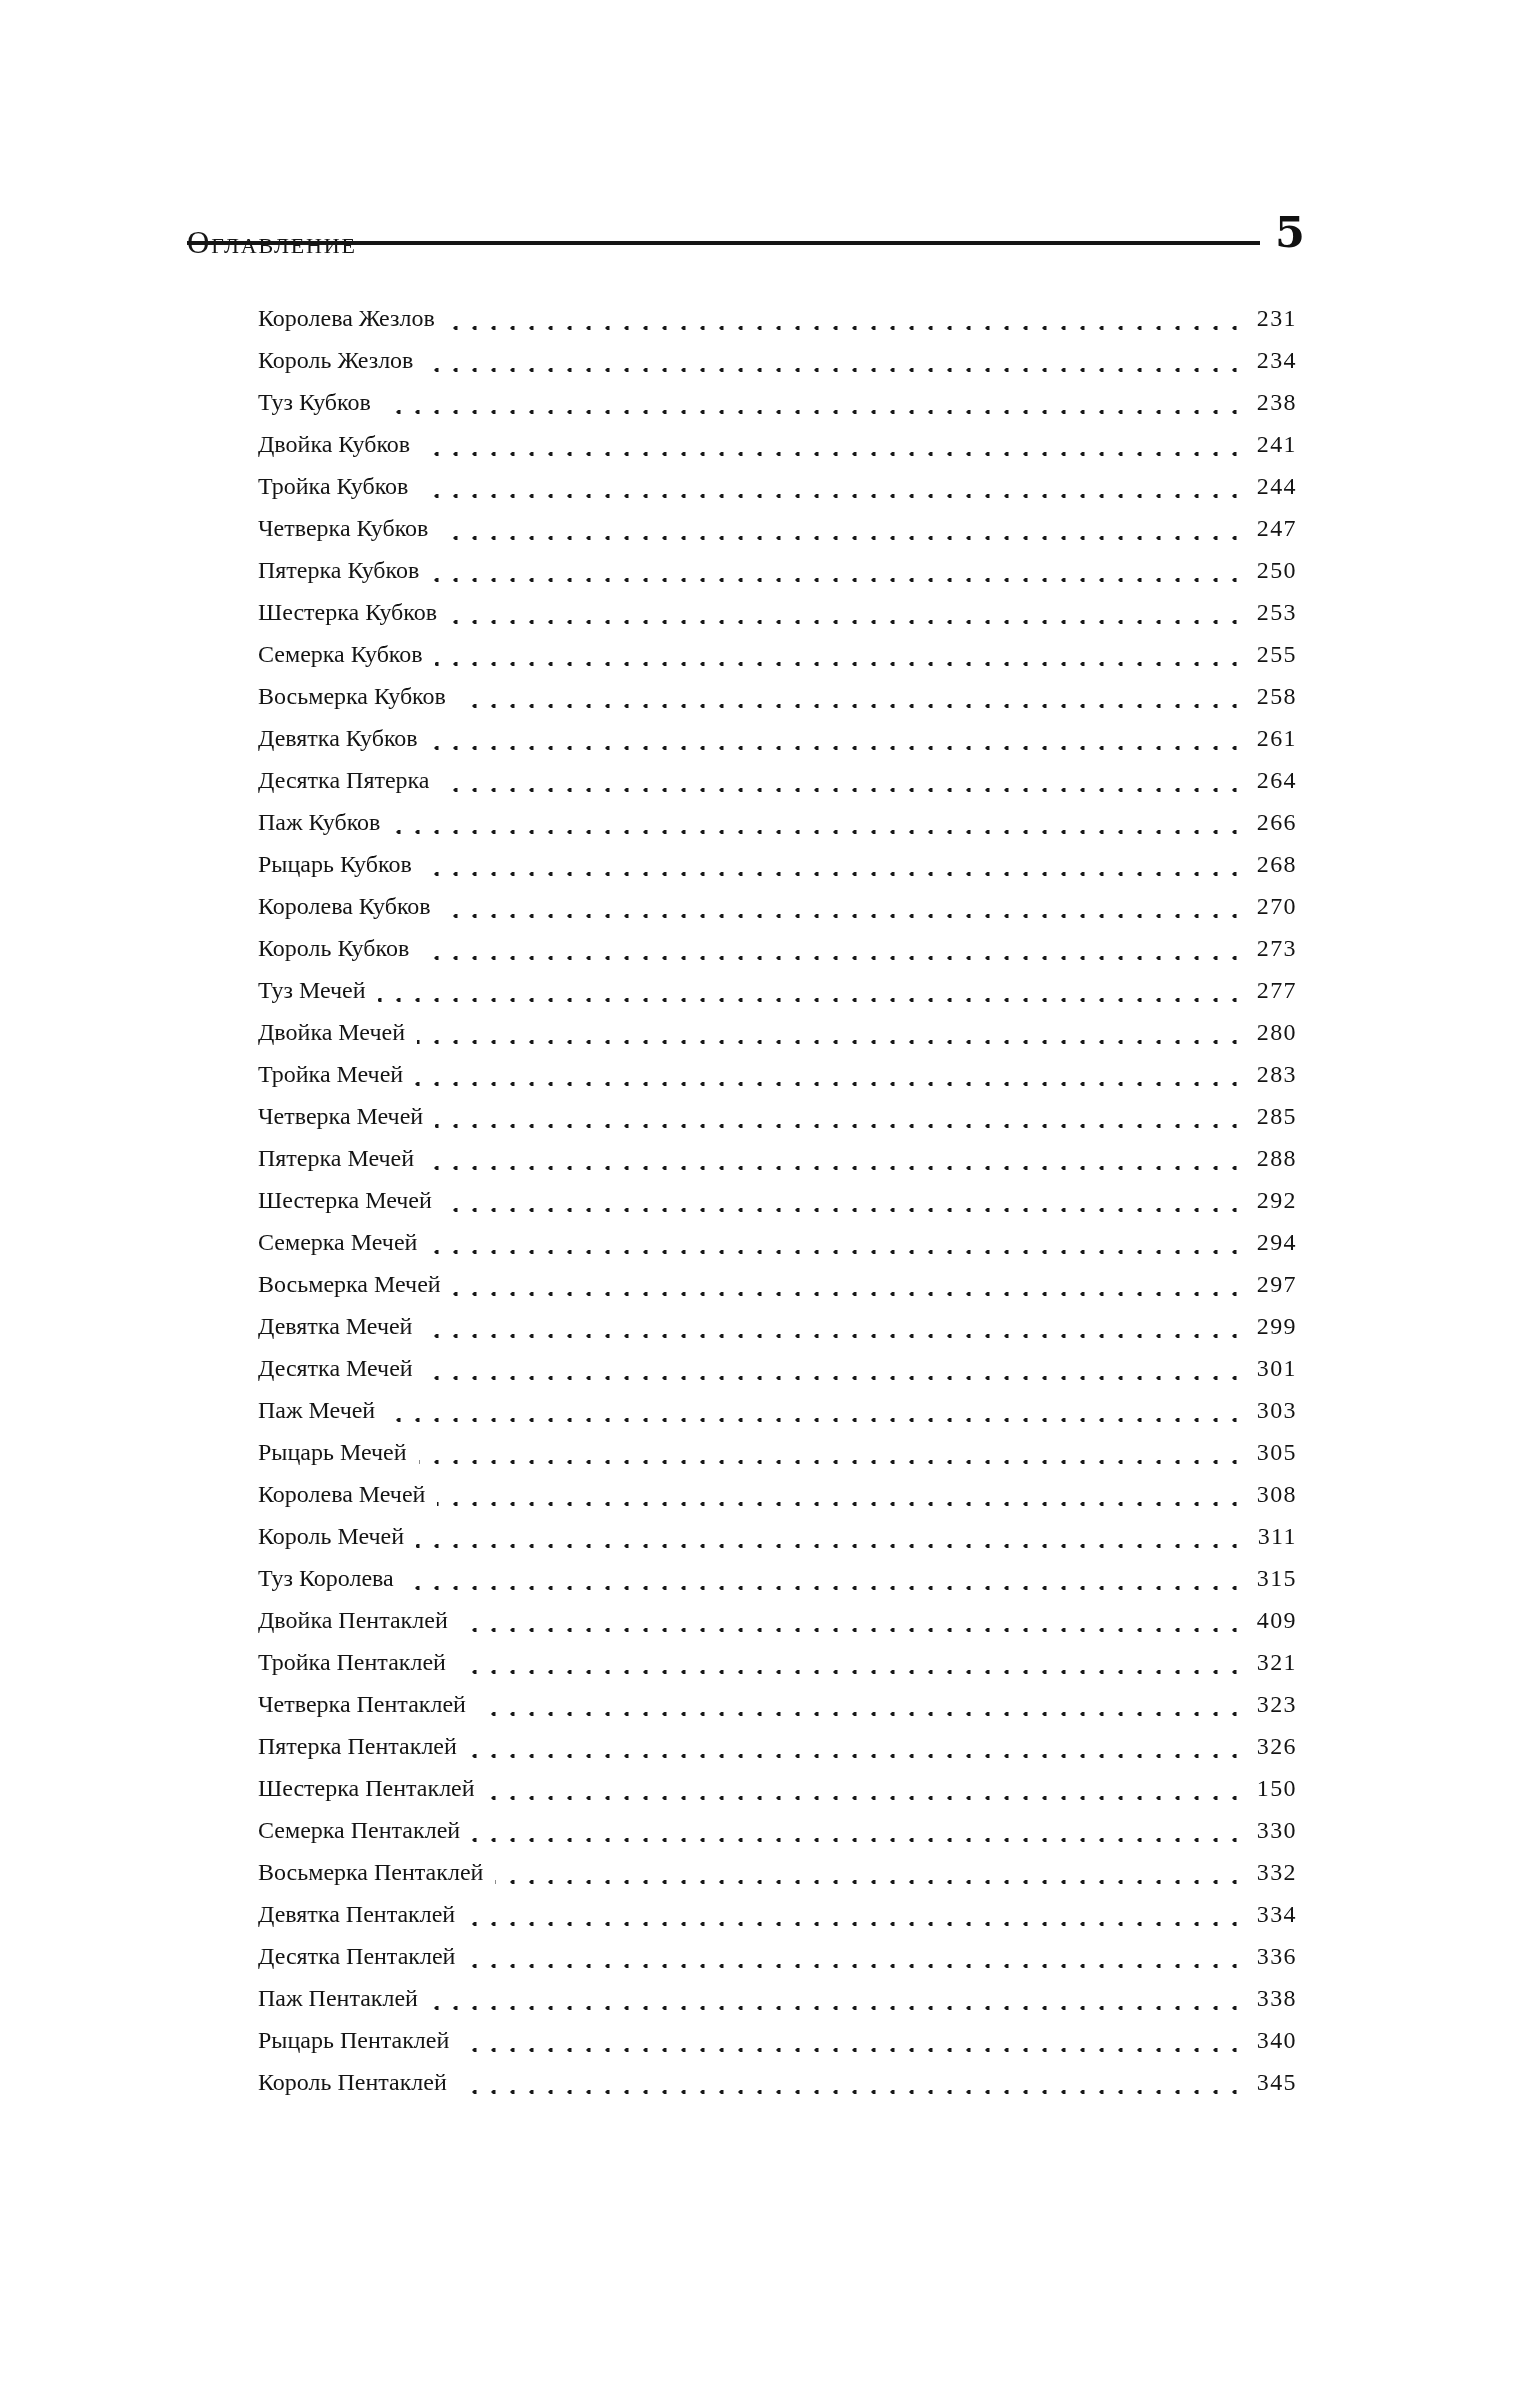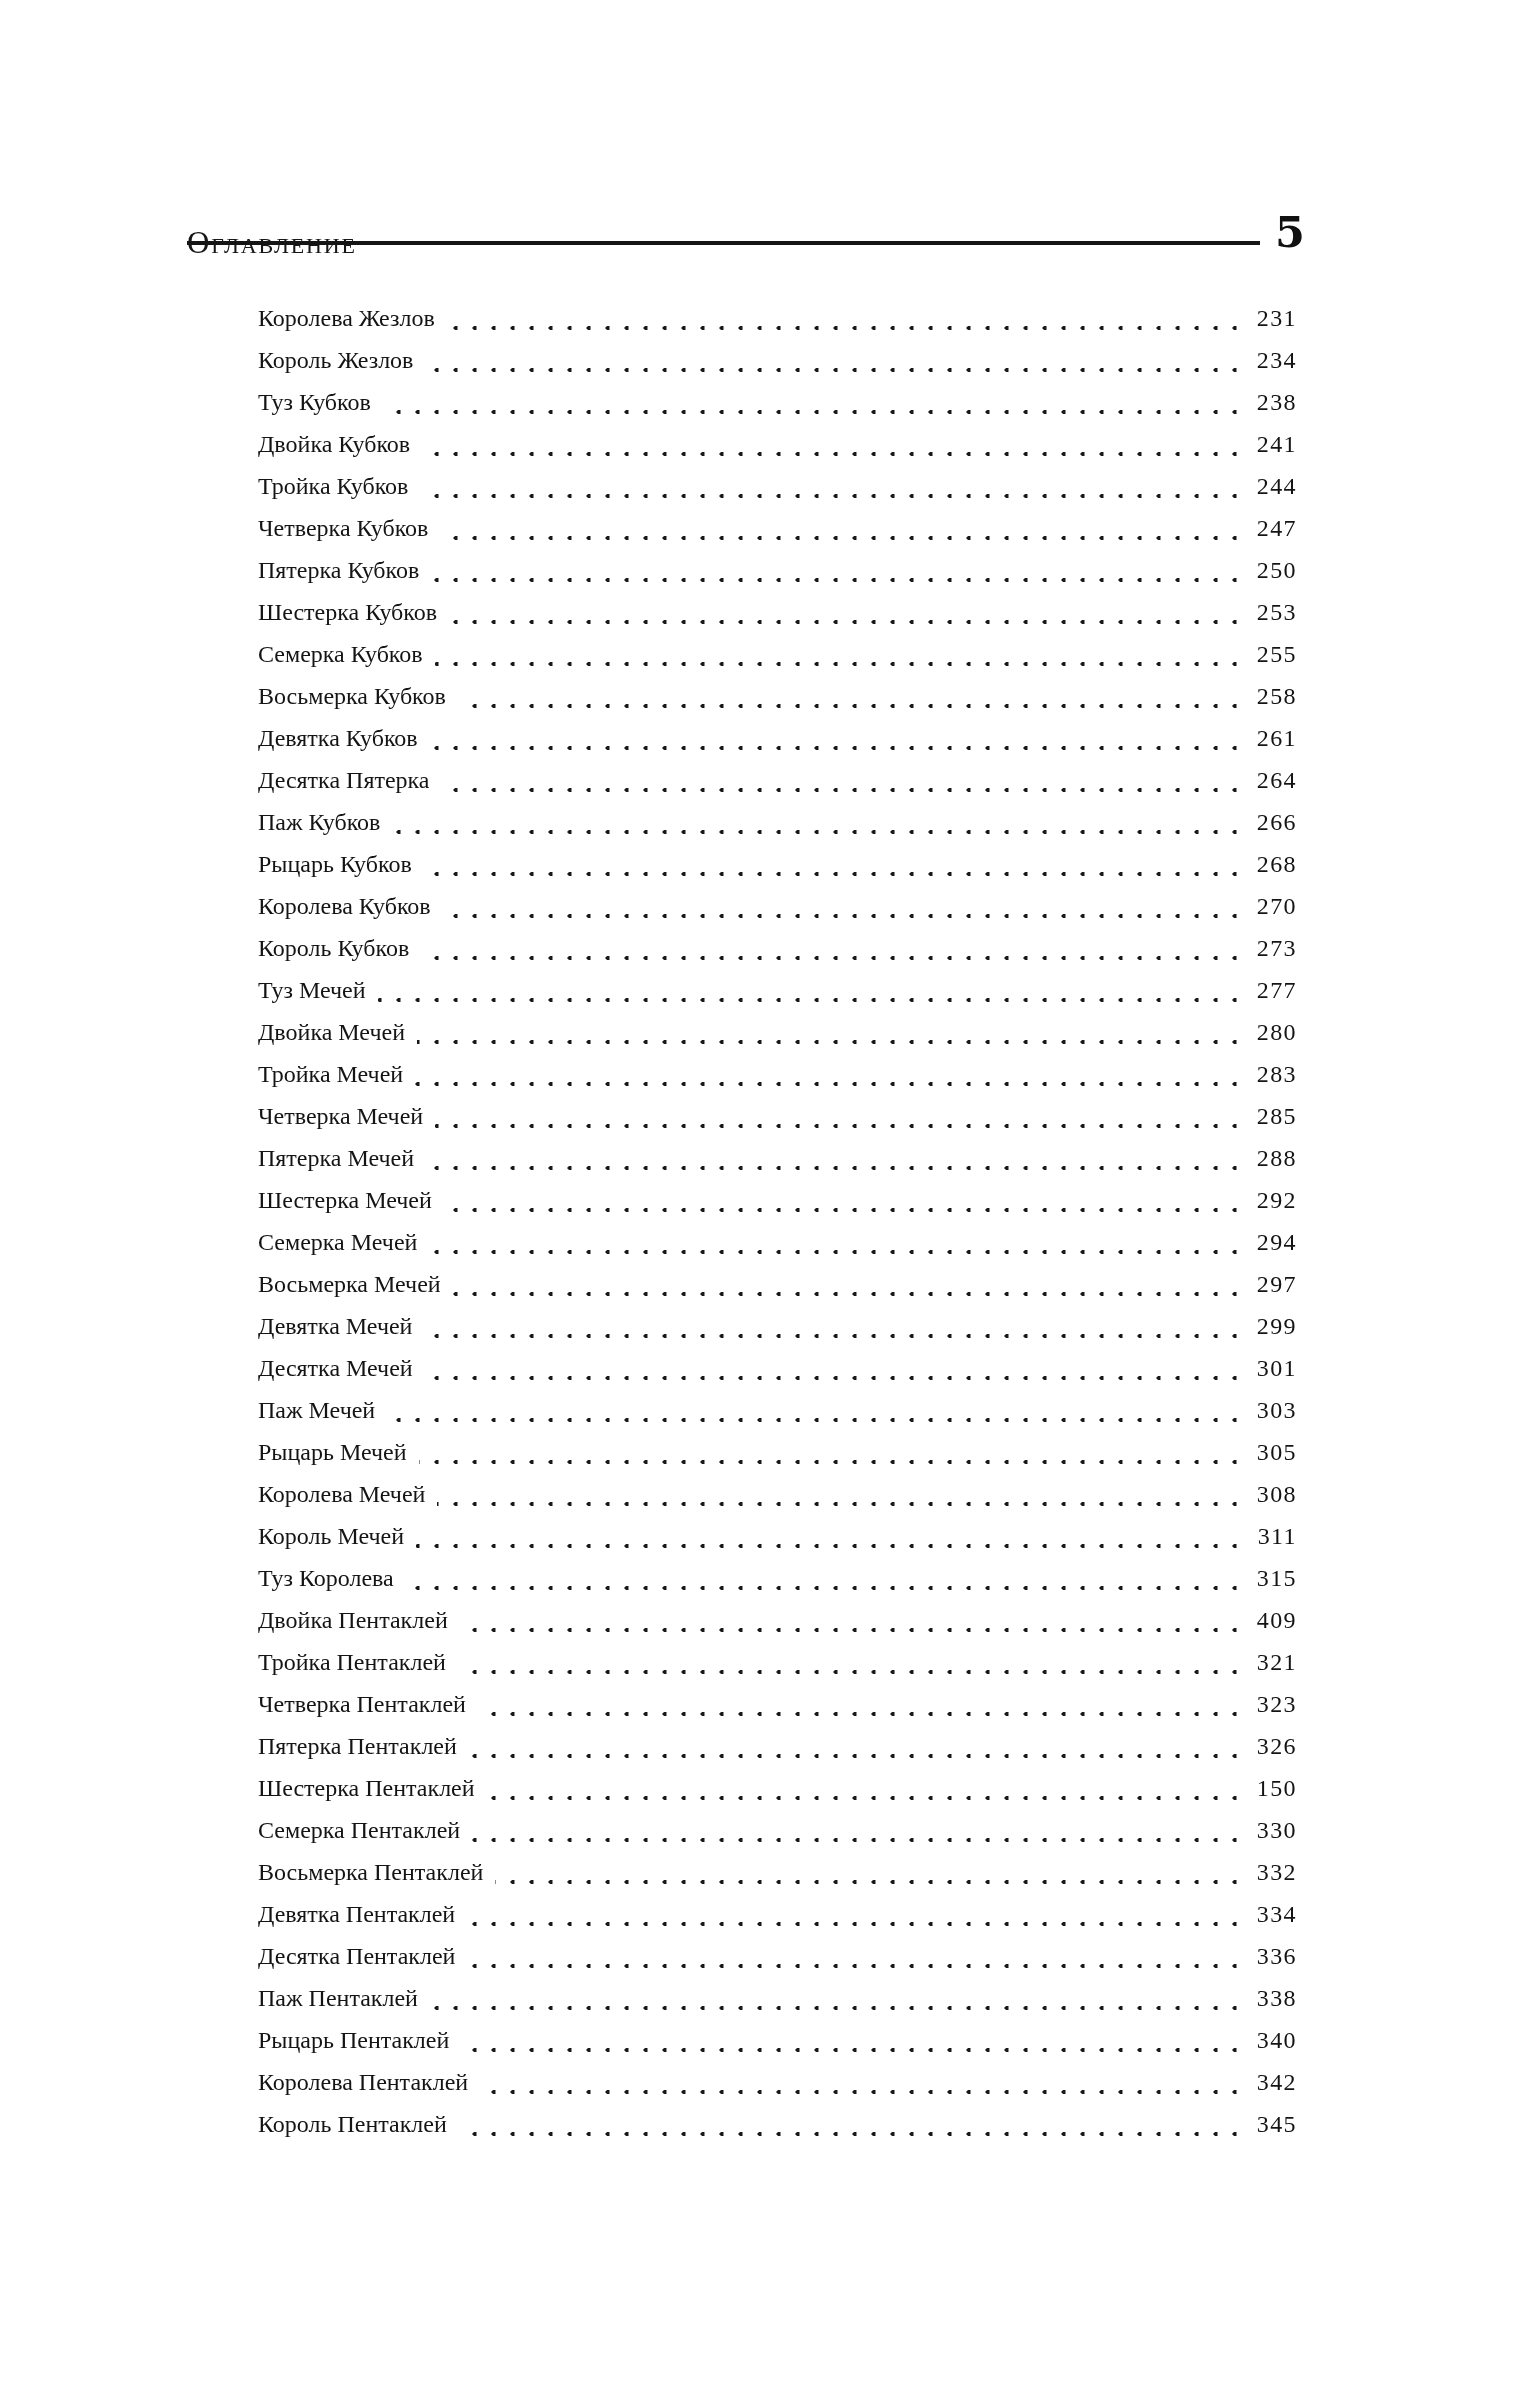--- a/index.html
+++ b/index.html
@@ -295,24 +295,20 @@
   <div class="toc-row">
     <span class="toc-title">Паж Пентаклей</span>
     <span class="toc-page">338</span>
   </div>
 
   <div class="toc-row">
     <span class="toc-title">Рыцарь Пентаклей</span>
     <span class="toc-page">340</span>
   </div>
 
-  <div class="toc-row">
-    <span class="toc-title">Королева Пентаклей</span>
-    <span class="toc-page">342</span>
-  </div>
 
   <div class="toc-row">
     <span class="toc-title">Король Пентаклей</span>
     <span class="toc-page">345</span>
   </div>
 </div>
 
 </div>
 
 

